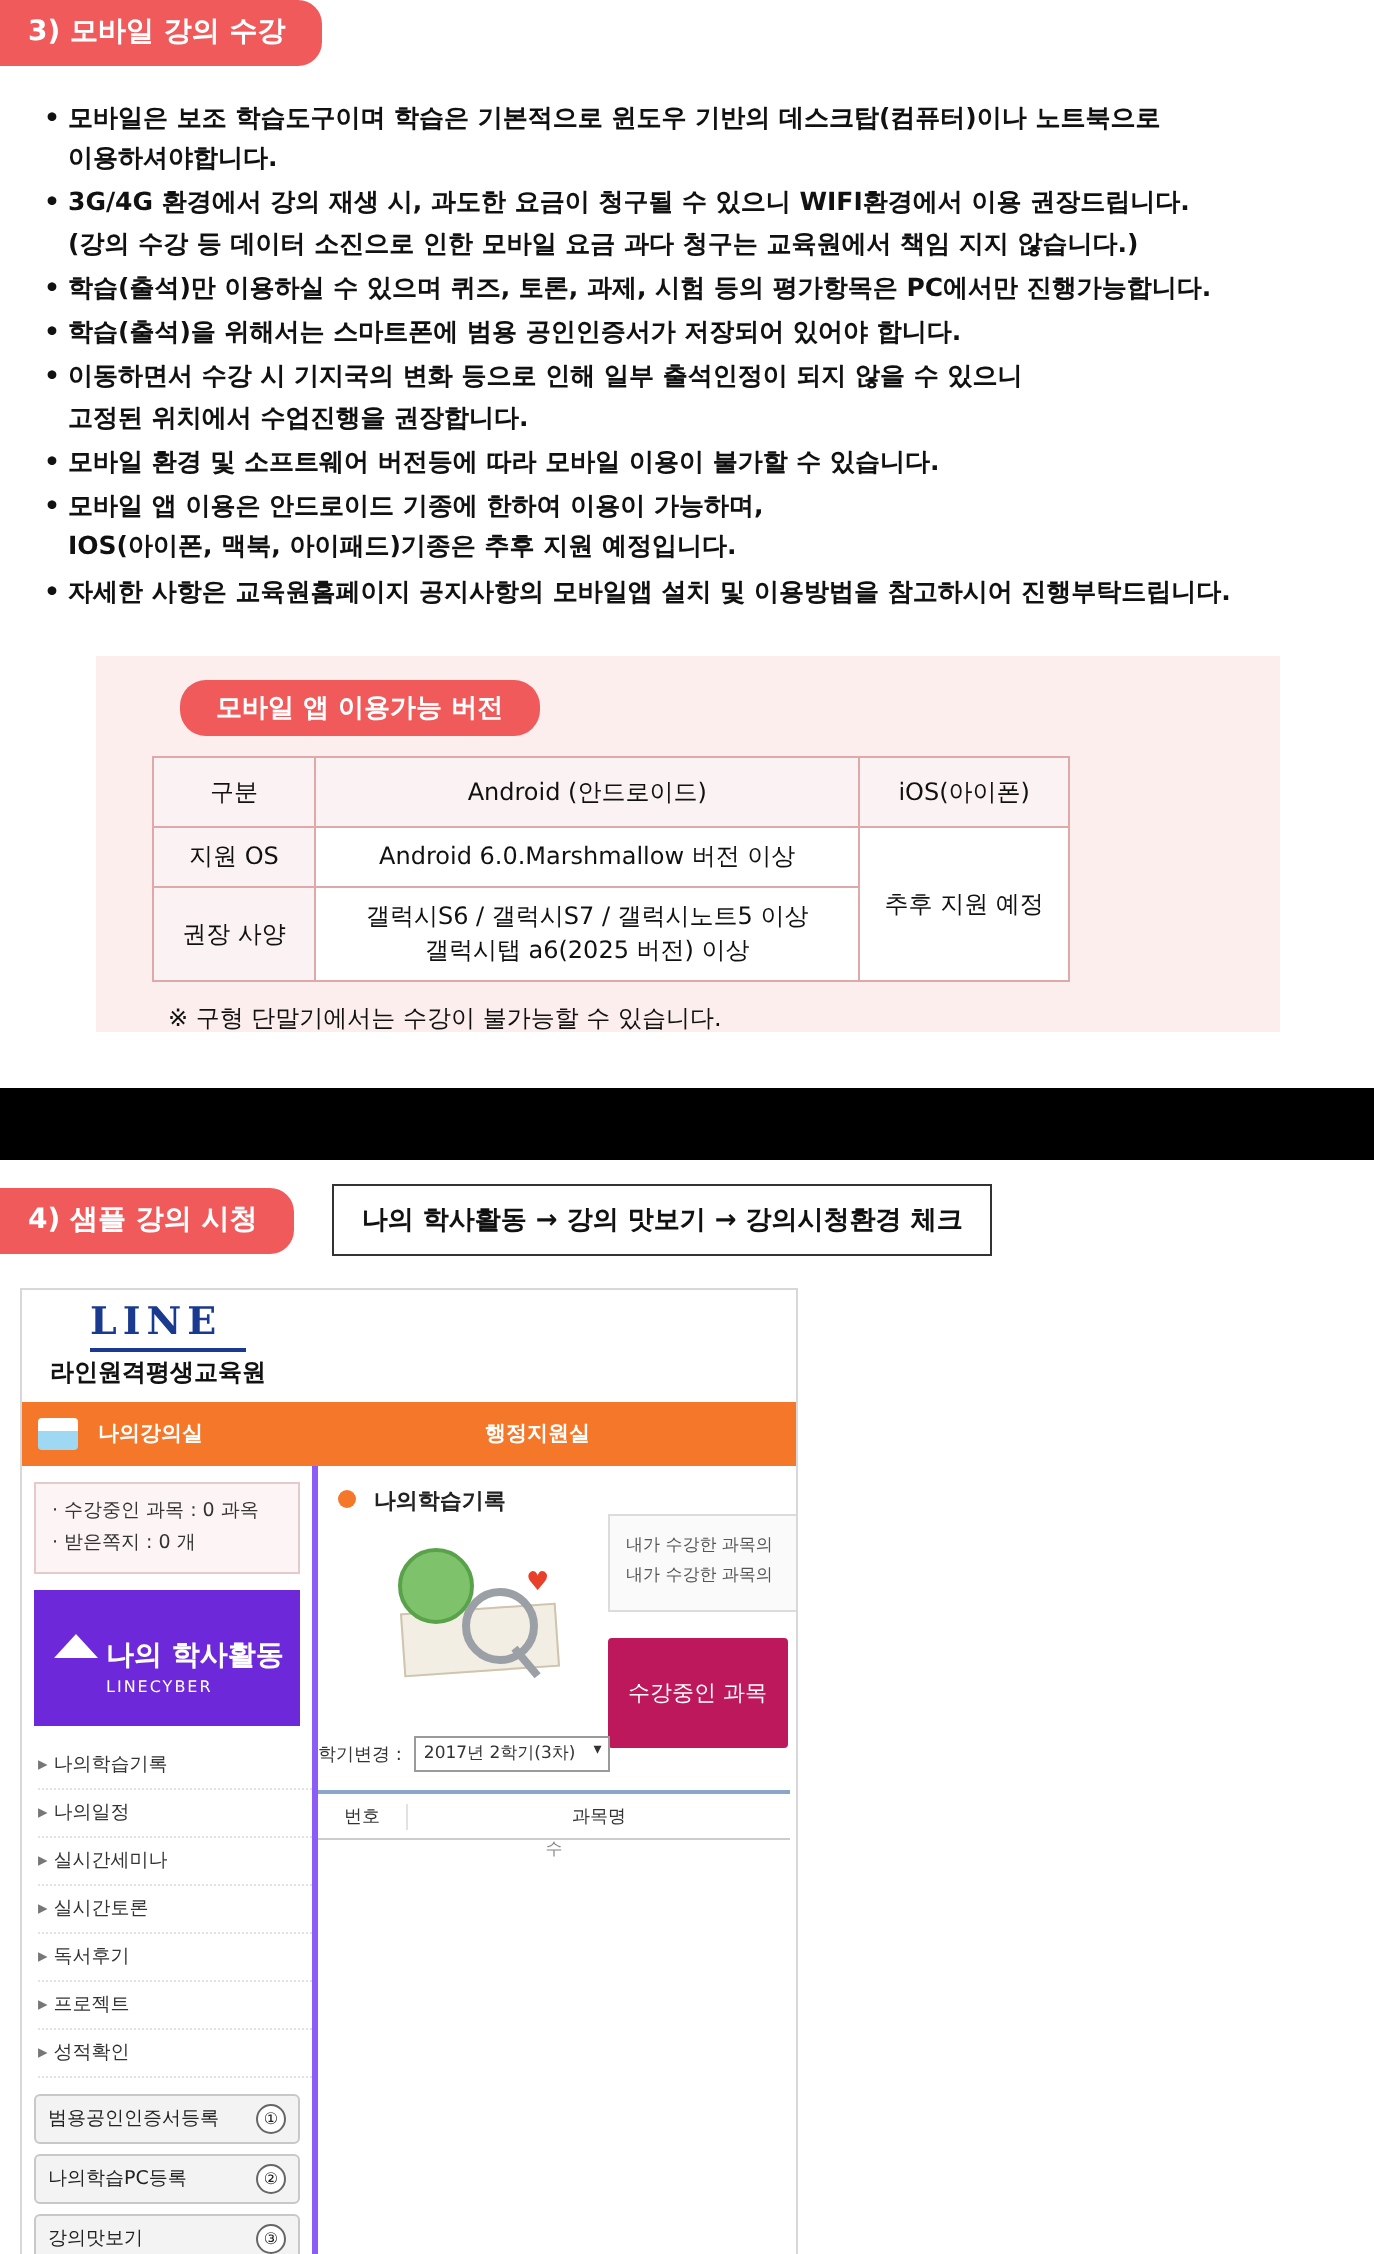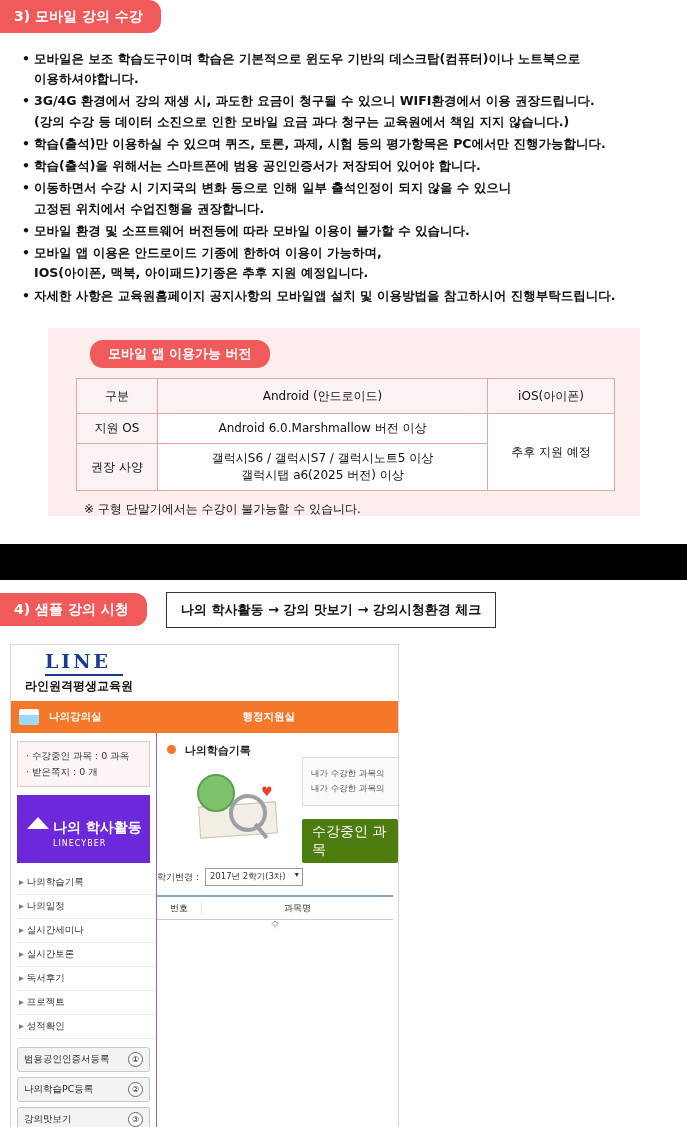--- a/index.html
+++ b/index.html
@@ -77,21 +77,21 @@
     color: #ffffff;
     font-weight: bold;
     font-size: 13px;
     border-radius: 13px;
     padding: 5px 18px;
     margin: 12px 0 0 42px;
   }
   table.spec {
     border-collapse: collapse;
     margin: 10px 0 0 28px;
-    width: 539px;
+    width: 459px;
     background: #ffffff;
     font-size: 12px;
   }
   table.spec th, table.spec td {
     border: 1px solid #e0a9a9;
     text-align: center;
     color: #111111;
     padding: 6px 4px;
   }
   table.spec th {
@@ -210,21 +210,21 @@
     margin-top: 3px;
   }
   .ic-person {
     width: 14px; height: 16px;
     background: #22336b;
     border-radius: 7px 7px 2px 2px;
   }
   .shot-body { display: flex; height: 395px; }
   .shot-left {
     width: 145px;
-    border-right: 1px solid #8b5cf6;
+    border-right: 3px solid #8b5cf6;
   }
   .stat-box {
     border: 1px solid #e8c9c9;
     background: #fdf5f5;
     margin: 8px 6px;
     padding: 6px 8px;
     font-size: 9.5px;
     line-height: 1.7;
     color: #333333;
   }
@@ -344,24 +344,24 @@
     border: 1px solid #dcdcdc;
     background: #fafafa;
     font-size: 8.5px;
     color: #555555;
     padding: 8px;
     line-height: 1.8;
   }
   .blue-btn {
     position: absolute;
     left: 145px; top: 86px;
-    background: #4d7c0f;
+    background: #be185d;
     color: #ffffff;
-    font-size: 14px;
-    padding: 4px 10px;
+    font-size: 11px;
+    padding: 20px 10px;
     border-radius: 2px;
   }
   .term-row {
     position: absolute;
     left: 0; top: 135px;
     font-size: 9px;
     color: #333333;
     display: flex;
     align-items: center;
     gap: 6px;

